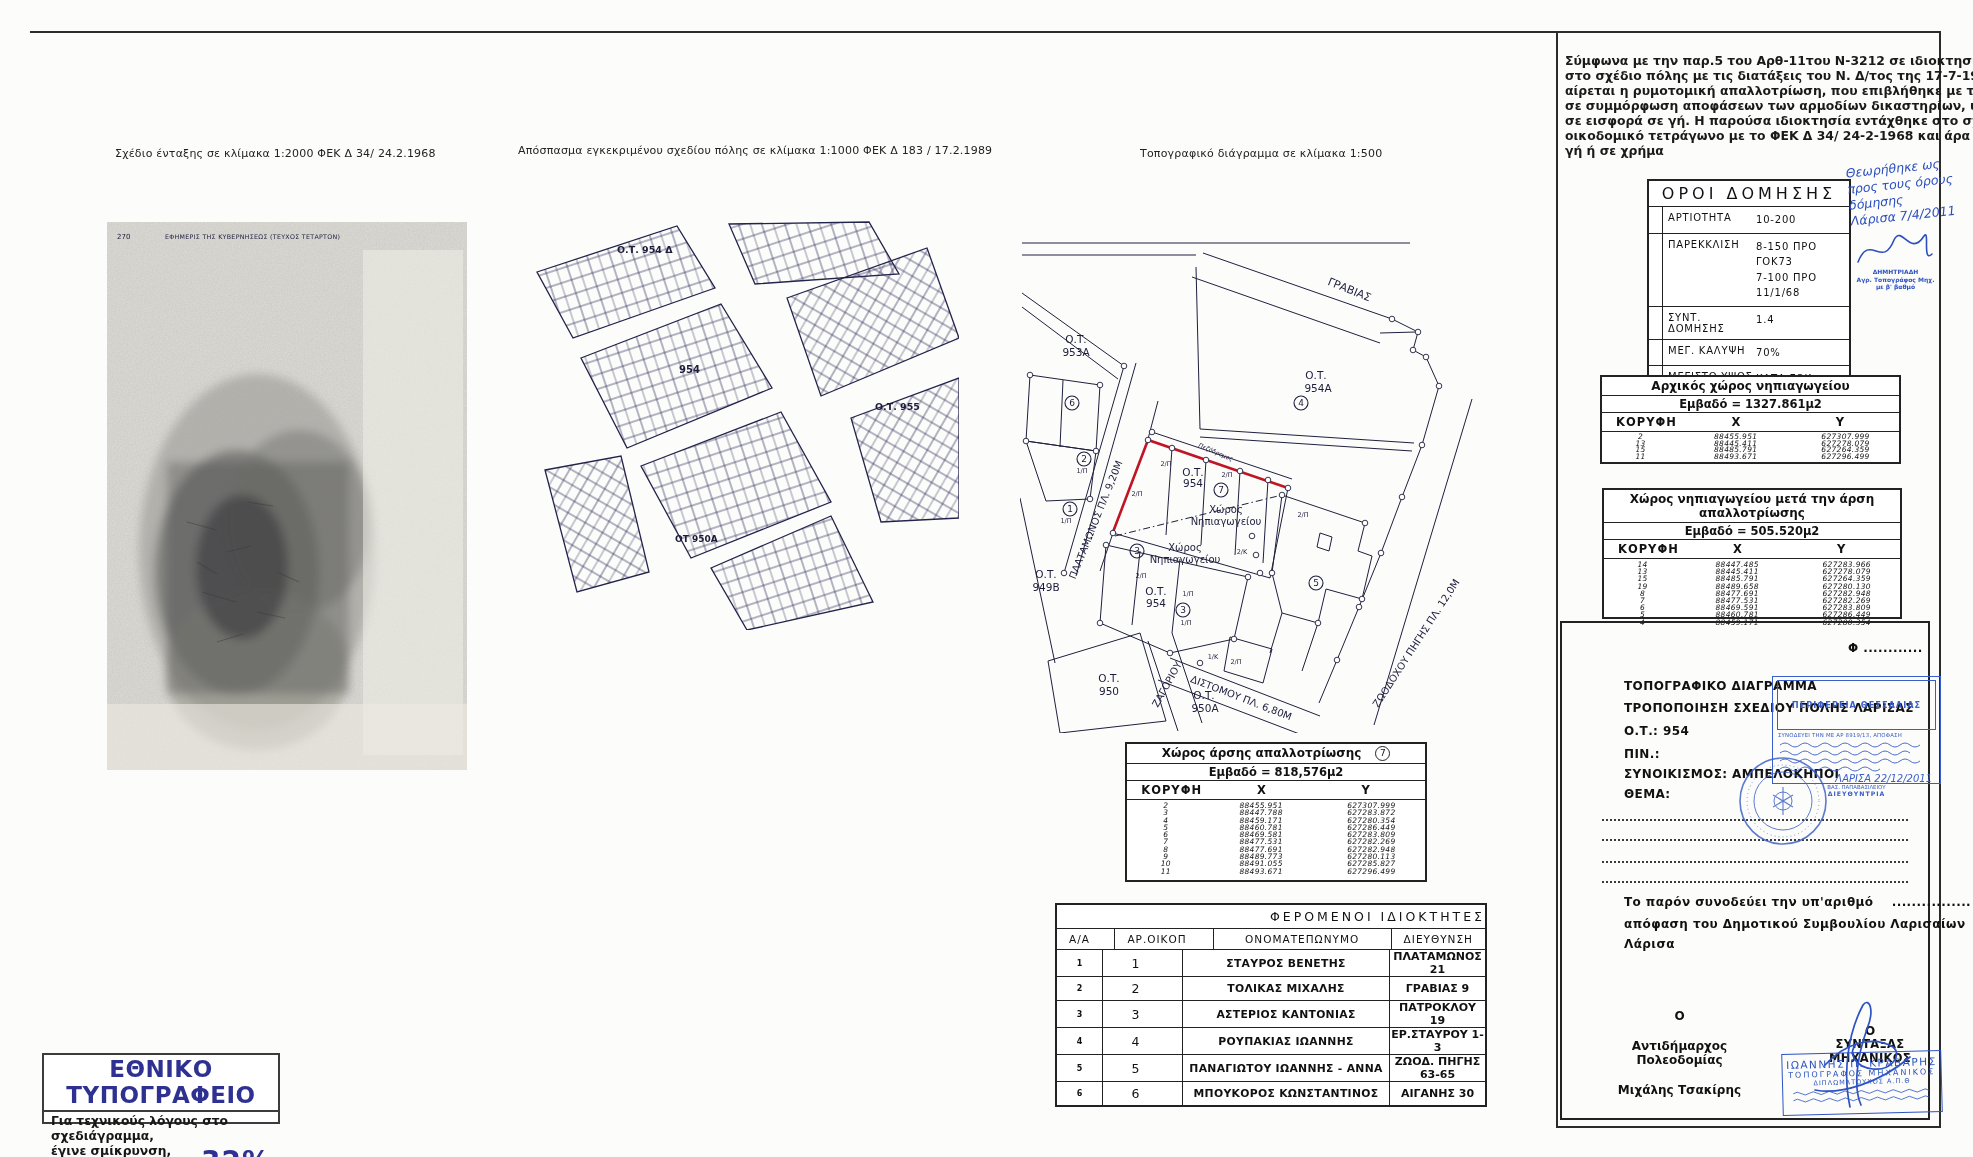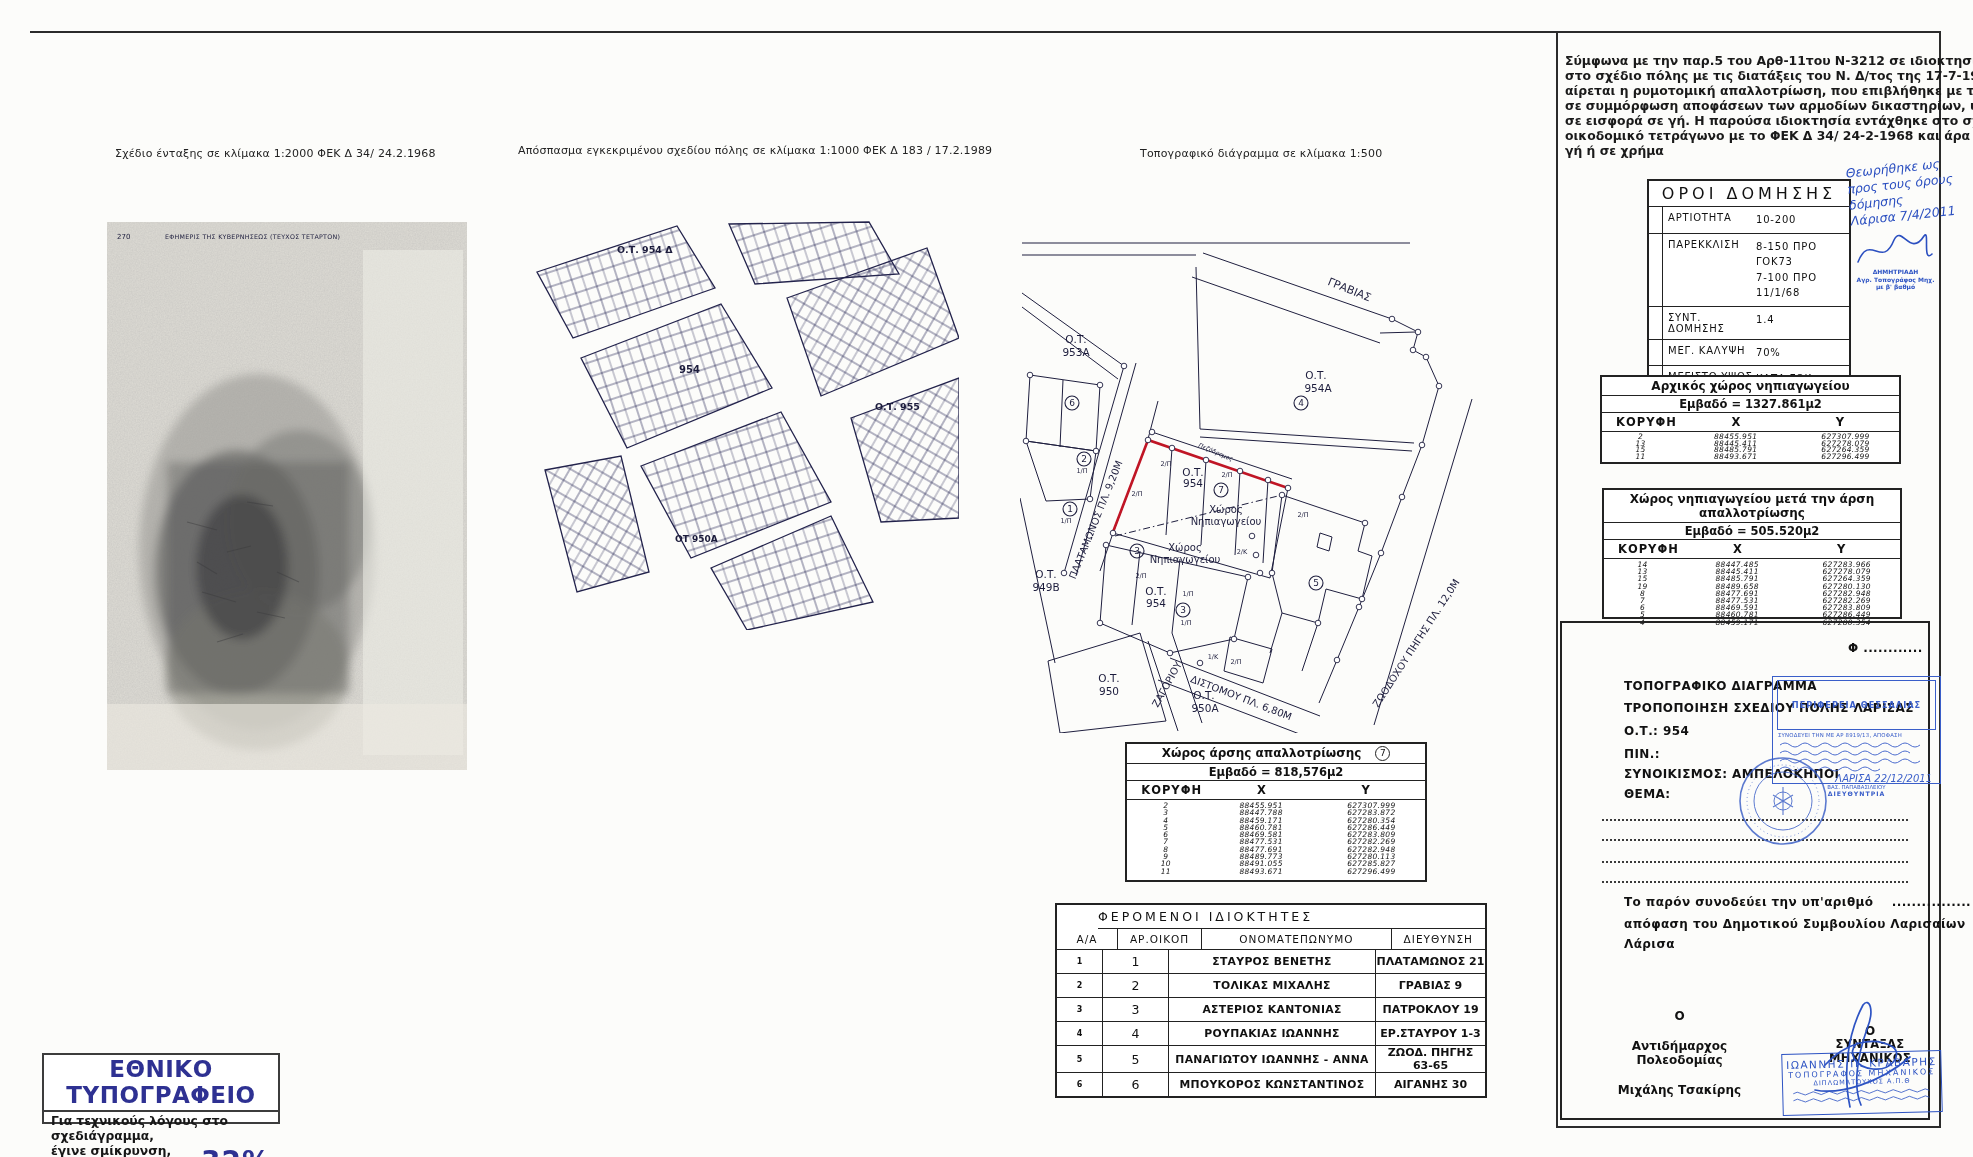--- a/index.html
+++ b/index.html
@@ -33,27 +33,27 @@
   .ct-body{font-size:7.5px;font-style:italic;padding-top:2px;letter-spacing:.3px;}
   .ct-row{display:flex;}
   .ct-row span{text-align:center;}
   .tA .ct-row{line-height:6.6px;}
   .tB .ct-row{line-height:7.2px;}
   .tC .ct-row{line-height:7.3px;}
   .badge{display:inline-block;width:13px;height:13px;border:1.3px solid #222;border-radius:50%;font-size:9px;line-height:13px;font-weight:normal;vertical-align:1px;margin-left:14px;text-align:center;}
 
   
   .ow{border:2px solid #222;background:#fff;}
-  .ow-title{border-bottom:1.7px solid #222;text-align:left;font-size:12.5px;letter-spacing:3px;padding:4px 0;margin-left:41px;}
+  .ow-title{border-bottom:1.7px solid #222;text-align:right;font-size:12.5px;letter-spacing:3px;padding:4px 0;}
   .ow-head{display:flex;font-size:10.5px;letter-spacing:1px;}
-  .ow-head span{padding:4px 12px;text-align:center;}
+  .ow-head span{padding:4px 12px;text-align:left;}
   .ow-row{display:flex;border-top:1.5px solid #222;font-size:11px;align-items:center;}
   .oc1{width:45px;text-align:center;}
   .oc2{width:65px;text-align:center;border-left:1.5px solid #222;align-self:stretch;display:flex;align-items:center;justify-content:center;}
-  .oc3{width:206px;text-align:center;border-left:1.5px solid #222;align-self:stretch;display:flex;align-items:center;justify-content:center;}
+  .oc3{width:206px;text-align:center;border-left:1.5px solid #222;align-self:stretch;display:flex;align-items:center;justify-content:center;margin-left:14px;}
   .oc4{flex:1;text-align:center;border-left:1.5px solid #222;align-self:stretch;display:flex;align-items:center;justify-content:center;}
   .ow-row{min-height:23px;}
   .ow-row .oc1{font-size:8px;font-weight:bold;}
   .ow-row .oc2{font-size:12.5px;}
   .ow-row .oc3{font-weight:bold;font-size:10.8px;letter-spacing:.3px;}
   .ow-row .oc4{font-weight:bold;font-size:11px;}
 
   
   .info{border:2px solid #222;}
   .ilabel{position:absolute;font-size:12px;font-weight:bold;letter-spacing:.4px;white-space:nowrap;}

